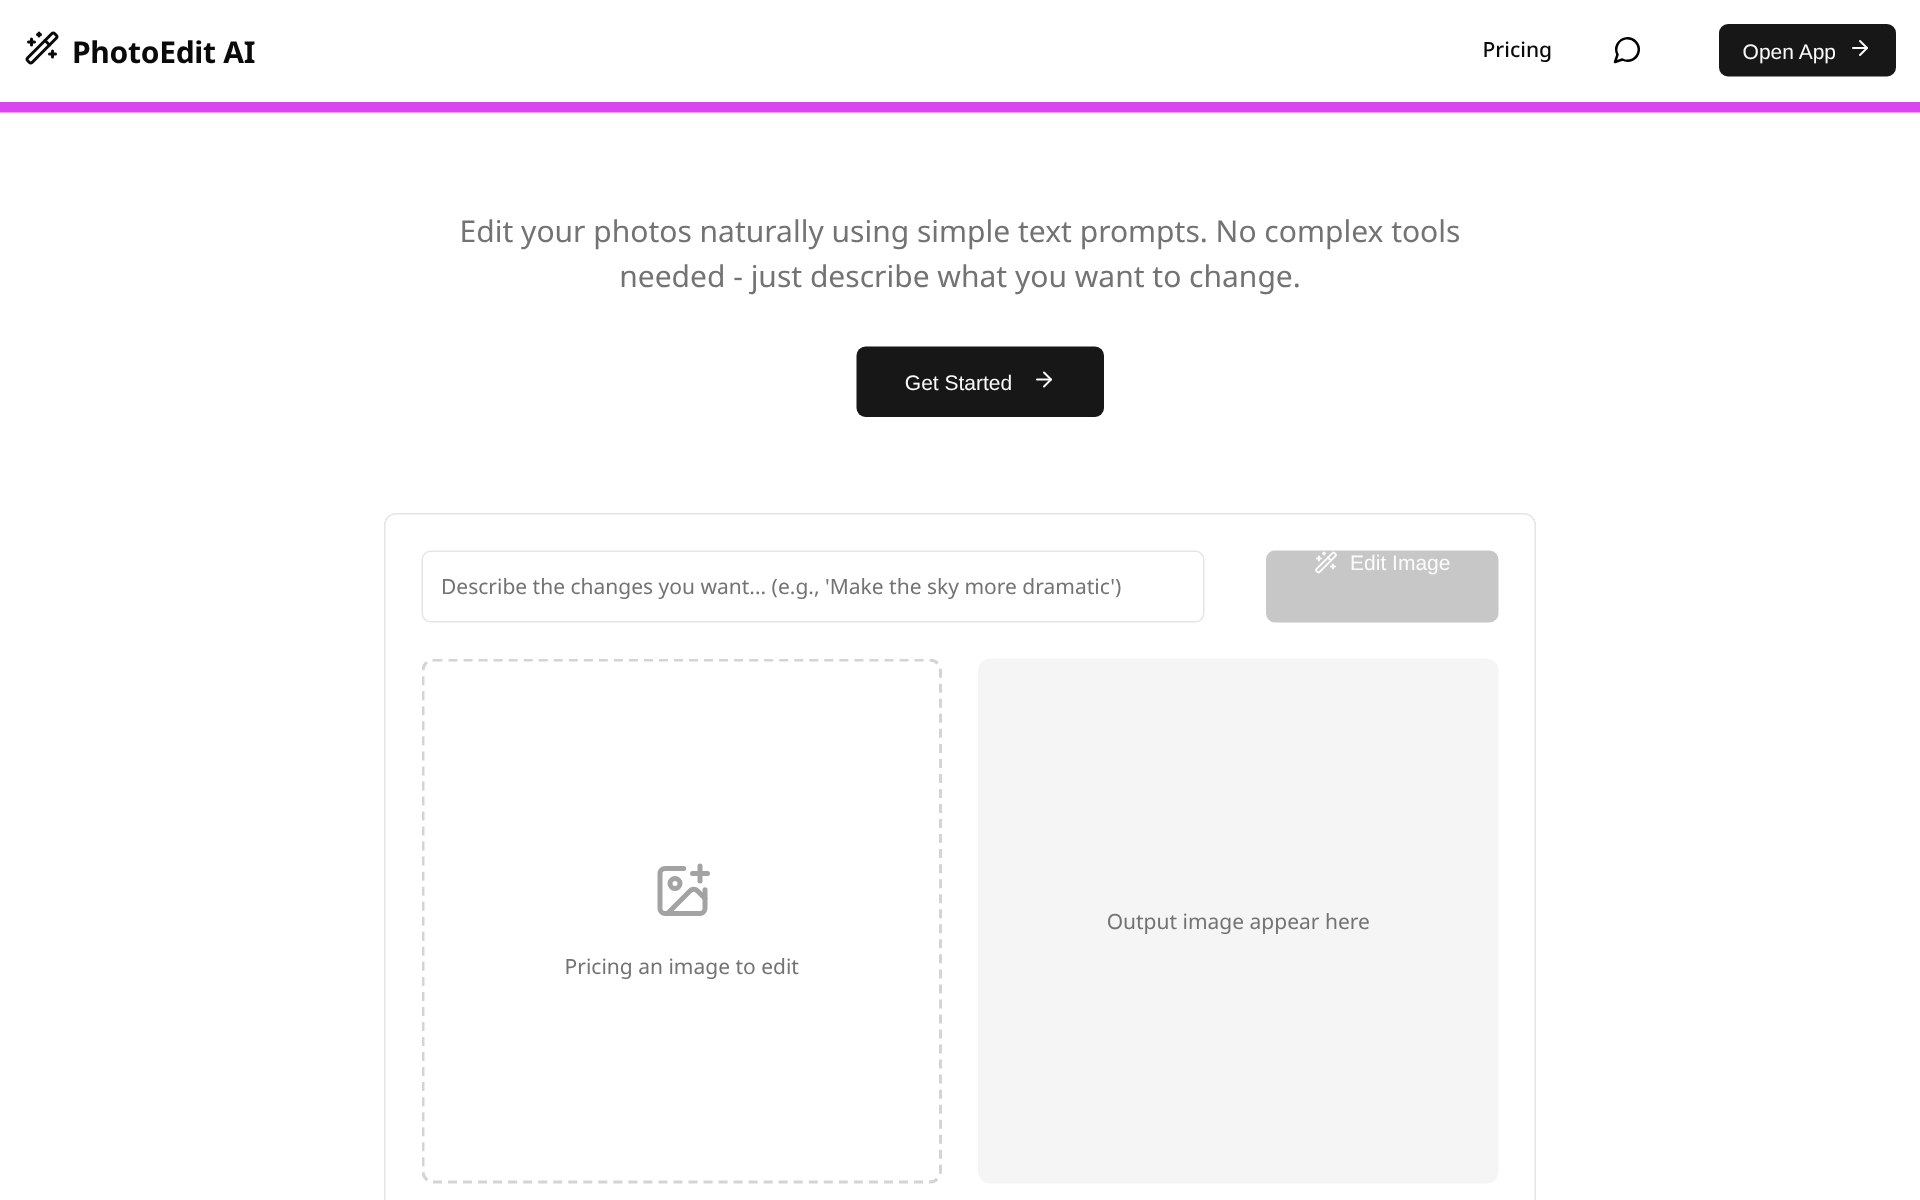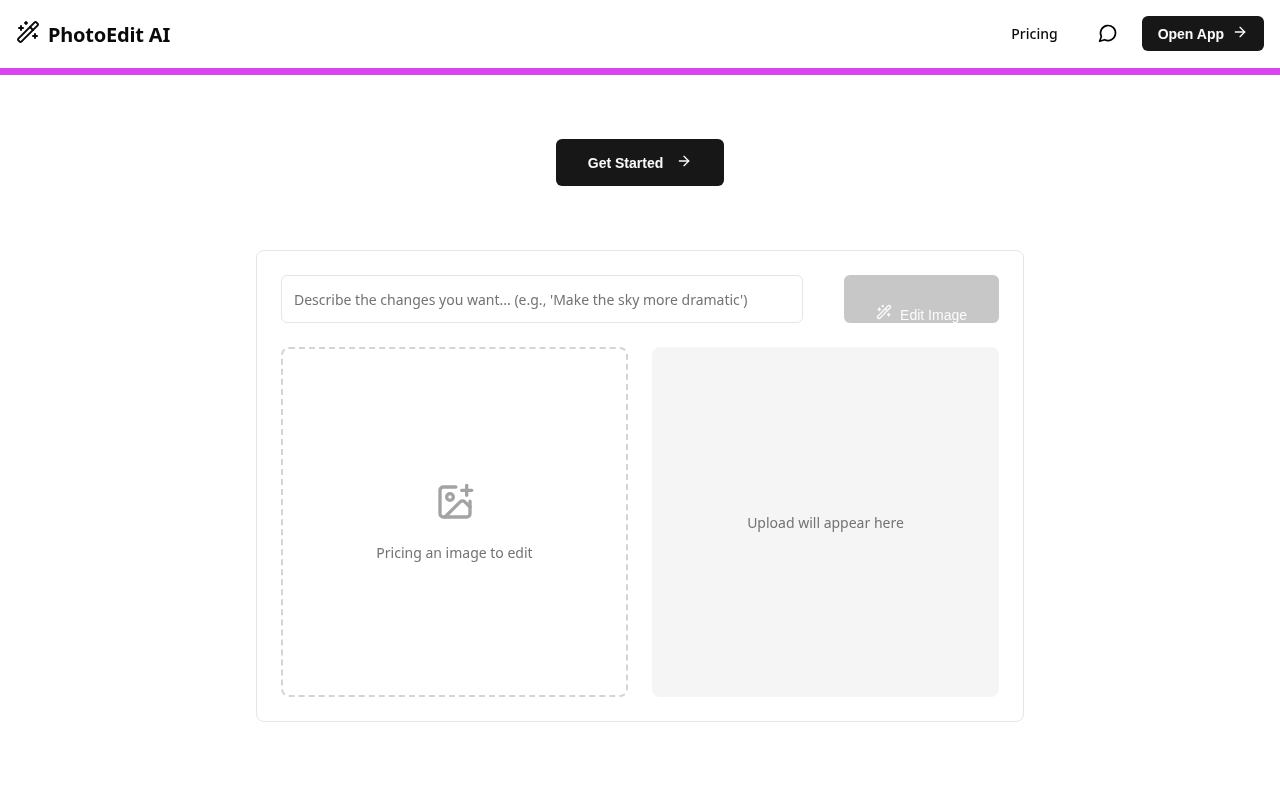--- a/index.html
+++ b/index.html
@@ -56,22 +56,23 @@
     .btn-primary {
       display: inline-flex;
       align-items: center;
       gap: 8px;
       background: #171717;
       color: #fafafa;
       border: none;
       padding: 8px 16px;
       border-radius: 6px;
       font-size: 14px;
-      font-weight: 700;
+      font-weight: 400;
       cursor: pointer;
+      margin-left: 27px;
     }
     .btn-primary.large {
       padding: 14px 32px;
       font-size: 14px;
       gap: 13px;
     }
     .main {
       max-width: 1152px;
       margin: 0 auto;
       padding: 64px 16px;
@@ -126,21 +127,21 @@
       outline: none;
       font-family: inherit;
       color: #0a0a0a;
     }
     .prompt-input::placeholder {
       color: #737373;
     }
     .btn-edit {
       height: 48px;
       display: inline-flex;
-      align-items: flex-end;
+      align-items: flex-start;
       gap: 8px;
       background: #a3a3a3;
       opacity: 0.6;
       color: #fafafa;
       border: none;
       padding: 0 32px;
       border-radius: 6px;
       font-size: 14px;
       font-weight: 500;
       cursor: not-allowed;
@@ -212,20 +213,21 @@
             <path d="M5 12h14"></path>
             <path d="m12 5 7 7-7 7"></path>
           </svg>
       </span>
     </button>
   </div>
 </div>
 
 <main class="main">
   <div class="hero">
+    <p class="hero-sub">Edit your photos naturally using simple text prompts. No complex tools needed - just describe what you want to change.</p>
     <div class="hero-cta">
       <button class="btn-primary large">
         <span>Get Started</span>
         <span>
           <svg width="16" height="16" viewBox="0 0 24 24" fill="none" stroke="currentColor" stroke-width="2" stroke-linecap="round" stroke-linejoin="round">
               <path d="M5 12h14"></path>
               <path d="m12 5 7 7-7 7"></path>
             </svg>
         </span>
       </button>
@@ -259,17 +261,17 @@
               <path d="M16 5h6"></path>
               <path d="M19 2v6"></path>
               <path d="M21 11.5V19a2 2 0 0 1-2 2H5a2 2 0 0 1-2-2V5a2 2 0 0 1 2-2h7.5"></path>
               <path d="m21 15-3.086-3.086a2 2 0 0 0-2.828 0L6 21"></path>
               <circle cx="9" cy="9" r="2"></circle>
             </svg>
         </span>
         <p class="panel-text">Pricing an image to edit</p>
       </div>
       <div class="panel output-panel">
-        <span class="panel-text">Upload will appear here</span>
+        <span class="panel-text">Output image appear here</span>
       </div>
     </div>
   </div>
 </main>
 
 </body></html>

